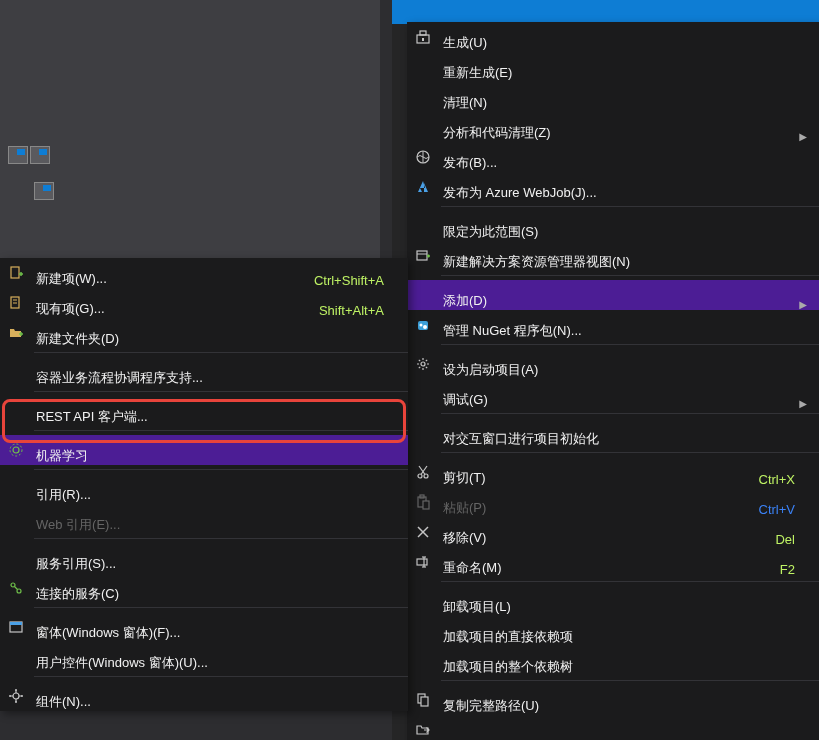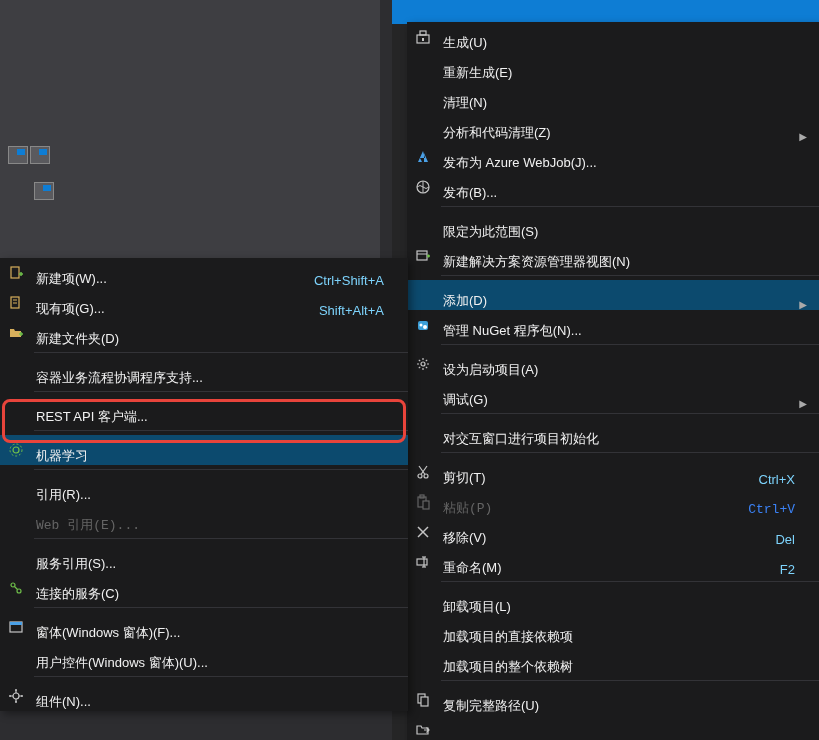--- a/index.html
+++ b/index.html
@@ -86,40 +86,39 @@
     }
     .menu-item {
       display: flex;
       align-items: flex-end;
       height: 30px;
       padding: 0 8px 0 0;
       cursor: default;
       position: relative;
     }
     .menu-item.highlighted {
-      background: #0c4a6e;
+      background: #4c1d95;
     }
     .menu-item.disabled {
       color: #656565;
-      font-family: Liberation Mono, monospace;
     }
     .menu-icon {
       width: 32px;
       height: 30px;
       display: flex;
       align-items: center;
       justify-content: center;
       flex-shrink: 0;
     }
     .menu-label {
       flex: 1;
       padding-left: 4px;
     }
     .menu-shortcut {
-      color: #7dd3fc;
+      color: #bef264;
       padding-right: 16px;
     }
     .menu-item.disabled .menu-shortcut {
       color: #3b82f6;
     }
     .menu-arrow {
       width: 16px;
       color: #aaa;
       font-size: 10px;
       text-align: center;
@@ -184,34 +183,34 @@
       <span class="menu-label">清理(N)</span>
     </div>
     <div class="menu-item">
       <div class="menu-icon"></div>
       <span class="menu-label">分析和代码清理(Z)</span>
       <span class="menu-arrow">▶</span>
     </div>
     <div class="menu-item">
       <div class="menu-icon">
         <svg viewBox="0 0 16 16">
-          <path d="M8 2 L3 13 L7 13 L5 9 L10 9 Z M9 4 L13 13 L9 13 Z" fill="#4aa0e6"></path>
-        </svg>
-      </div>
-      <span class="menu-label">发布为 Azure WebJob(J)...</span>
-    </div>
-    <div class="menu-item">
-      <div class="menu-icon">
-        <svg viewBox="0 0 16 16">
           <circle cx="8" cy="8" r="6" fill="none" stroke="#c5c5c5" stroke-width="1.2"></circle>
           <path d="M2 8 Q5 5 8 8 Q11 11 14 8" fill="none" stroke="#c5c5c5" stroke-width="1"></path>
           <line x1="8" y1="2" x2="8" y2="14" stroke="#c5c5c5" stroke-width="1"></line>
         </svg>
       </div>
       <span class="menu-label">发布(B)...</span>
+    </div>
+    <div class="menu-item">
+      <div class="menu-icon">
+        <svg viewBox="0 0 16 16">
+          <path d="M8 2 L3 13 L7 13 L5 9 L10 9 Z M9 4 L13 13 L9 13 Z" fill="#4aa0e6"></path>
+        </svg>
+      </div>
+      <span class="menu-label">发布为 Azure WebJob(J)...</span>
     </div>
     <div class="menu-separator"></div>
     <div class="menu-item">
       <div class="menu-icon"></div>
       <span class="menu-label">限定为此范围(S)</span>
     </div>
     <div class="menu-item">
       <div class="menu-icon">
         <svg viewBox="0 0 16 16">
           <rect x="2" y="3" width="10" height="9" fill="none" stroke="#c5c5c5" stroke-width="1.2"></rect>

